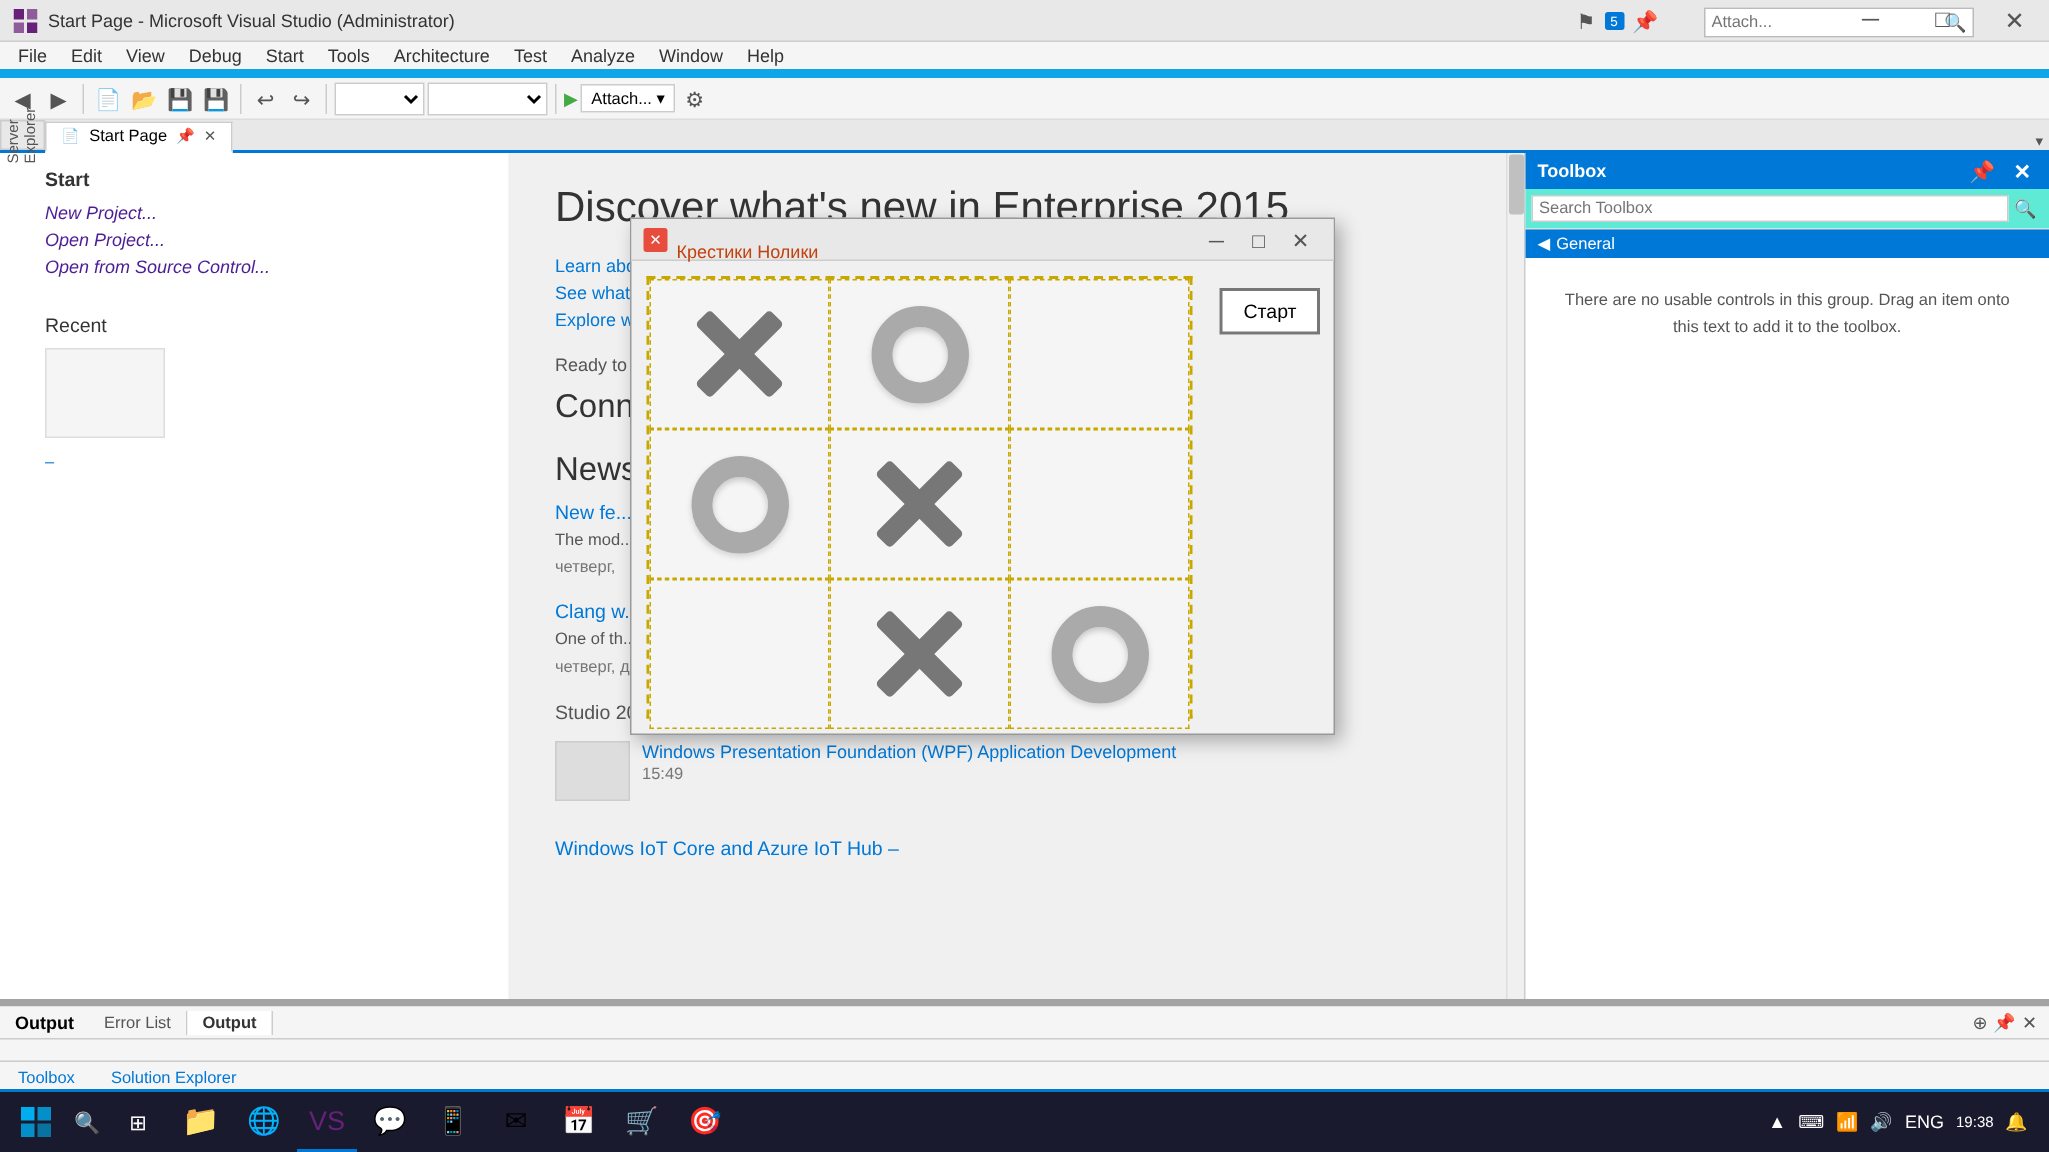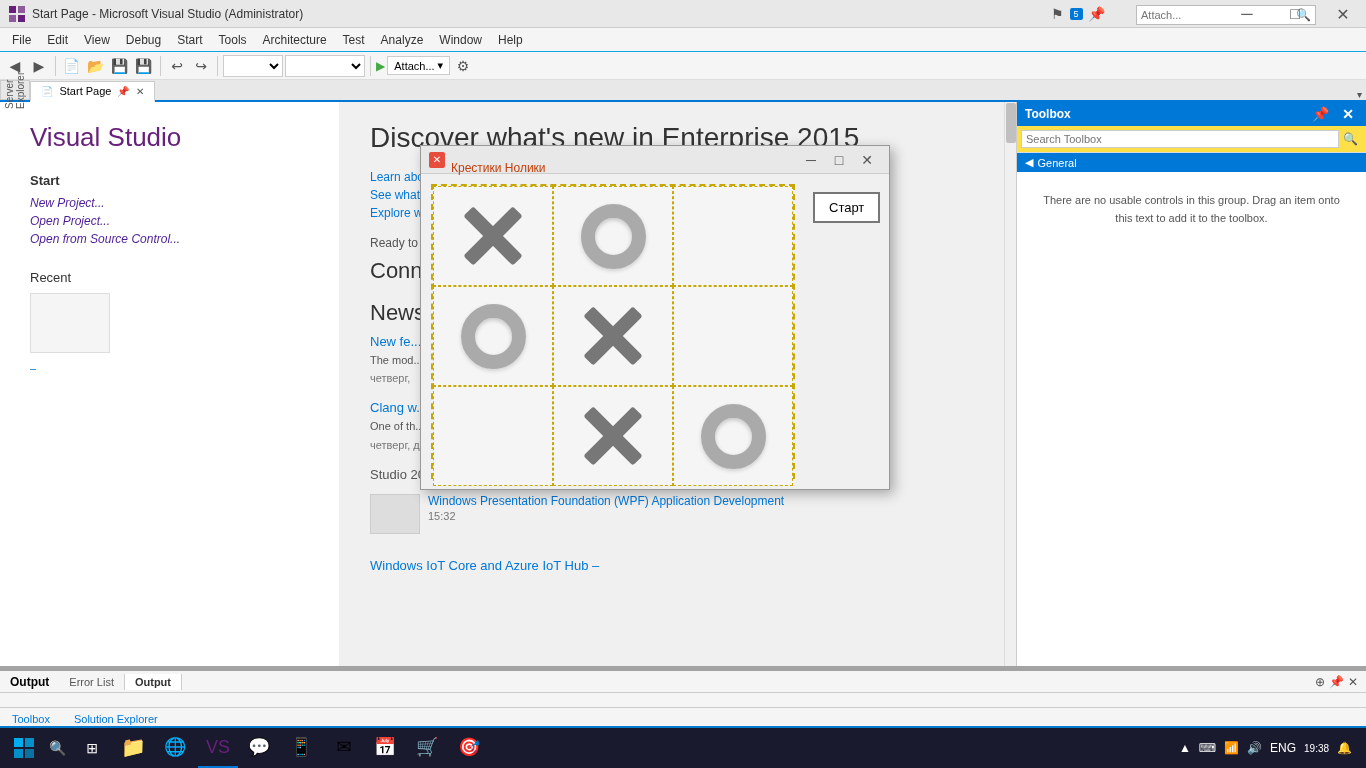--- a/index.html
+++ b/index.html
@@ -23,21 +23,21 @@
     
     .quick-launch { position: absolute; right: 50px; top: 5px; width: 180px; height: 20px; background: white; border: 1px solid #bbb; display: flex; align-items: center; padding: 0 4px; }
     .quick-launch input { border: none; outline: none; font-size: 11px; flex: 1; color: #999; }
 
     
     .menu-bar {
       background: #f5f5f5;
       height: 24px;
       display: flex;
       align-items: center;
-      border-bottom: 1px solid #0ea5e9;
+      border-bottom: 6px solid #0ea5e9;
       padding: 0 4px;
     }
     .menu-item { padding: 2px 8px; font-size: 12px; cursor: pointer; color: #333; }
 
     
     .toolbar {
       background: #f5f5f5;
       height: 28px;
       display: flex;
       align-items: center;
@@ -120,21 +120,21 @@
       align-items: center;
       justify-content: space-between;
     }
     .toolbox-header-controls { display: flex; gap: 4px; }
     .toolbox-ctrl-btn { color: white; font-size: 14px; cursor: pointer; padding: 0 4px; }
     .toolbox-search {
       display: flex;
       align-items: center;
       padding: 4px;
       border-bottom: 1px solid #ddd;
-      background: #fde047;
+      background: #5eead4;
     }
     .toolbox-search input { flex: 1; border: 1px solid #ccc; padding: 2px 4px; font-size: 11px; outline: none; }
     .toolbox-search-icon { color: #777; font-size: 12px; padding: 0 4px; }
     .toolbox-group-header {
       background: #0078d7;
       color: white;
       padding: 3px 8px;
       font-size: 11px;
       cursor: pointer;
       display: flex;
@@ -370,21 +370,20 @@
       <span class="tab-close">✕</span>
     </div>
     <div style="flex:1;"></div>
 
     <div style="display:flex;align-items:center;padding:0 4px;cursor:pointer;font-size:10px;color:#555;">▾</div>
   </div>
 
   <div style="display:flex;flex:1;overflow:hidden;">
 
     <div class="left-panel">
-      <div class="vs-logo">Visual Studio</div>
 
       <div class="start-section">
         <h3>Start</h3>
         <a class="start-link">New Project...</a>
         <a class="start-link">Open Project...</a>
         <a class="start-link">Open from Source Control...</a>
       </div>
 
       <div class="recent-section">
         <h3>Recent</h3>
@@ -426,21 +425,21 @@
         <div class="news-date">четверг, декабря 17, 2015</div>
       </div>
 
       <div style="font-size:13px;color:#555;margin-top:8px;">Studio 2015</div>
 
       <div style="margin-top:12px;">
         <div style="display:flex;gap:8px;align-items:flex-start;">
           <div style="width:50px;height:40px;background:#ddd;border:1px solid #ccc;flex-shrink:0;"></div>
           <div>
             <div style="font-size:12px;color:#0078d7;cursor:pointer;">Windows Presentation Foundation (WPF) Application Development</div>
-            <div style="font-size:11px;color:#777;margin-top:2px;">15:32</div>
+            <div style="font-size:11px;color:#777;margin-top:2px;">15:49</div>
           </div>
         </div>
       </div>
 
       <div style="font-size:13px;color:#0078d7;margin-top:24px;cursor:pointer;">Windows IoT Core and Azure IoT Hub –</div>
     </div>
 
     <div class="vs-scrollbar">
       <div class="vs-scroll-thumb"></div>
     </div>

